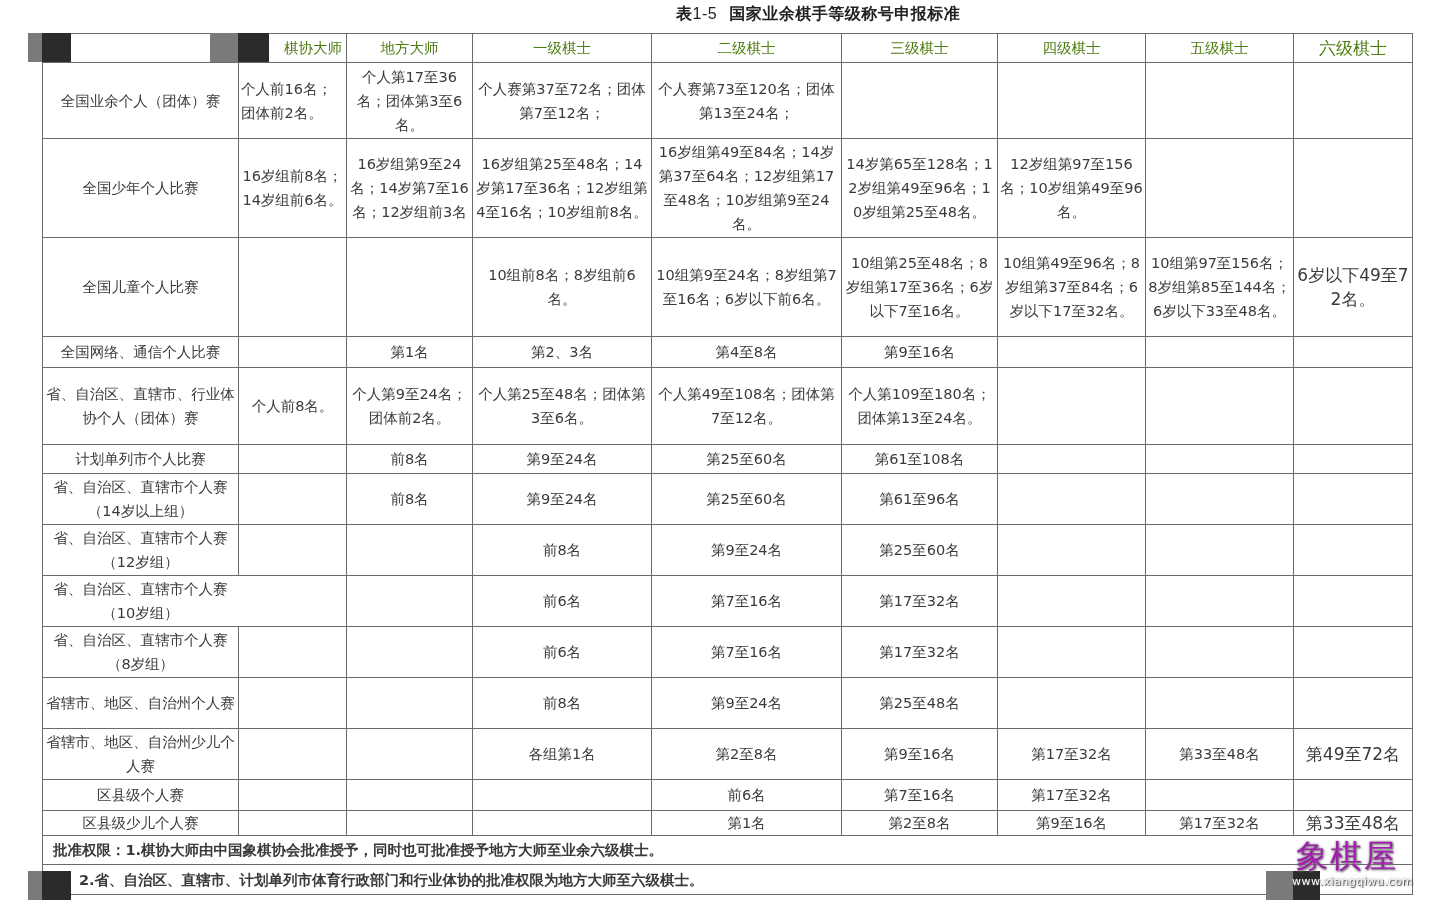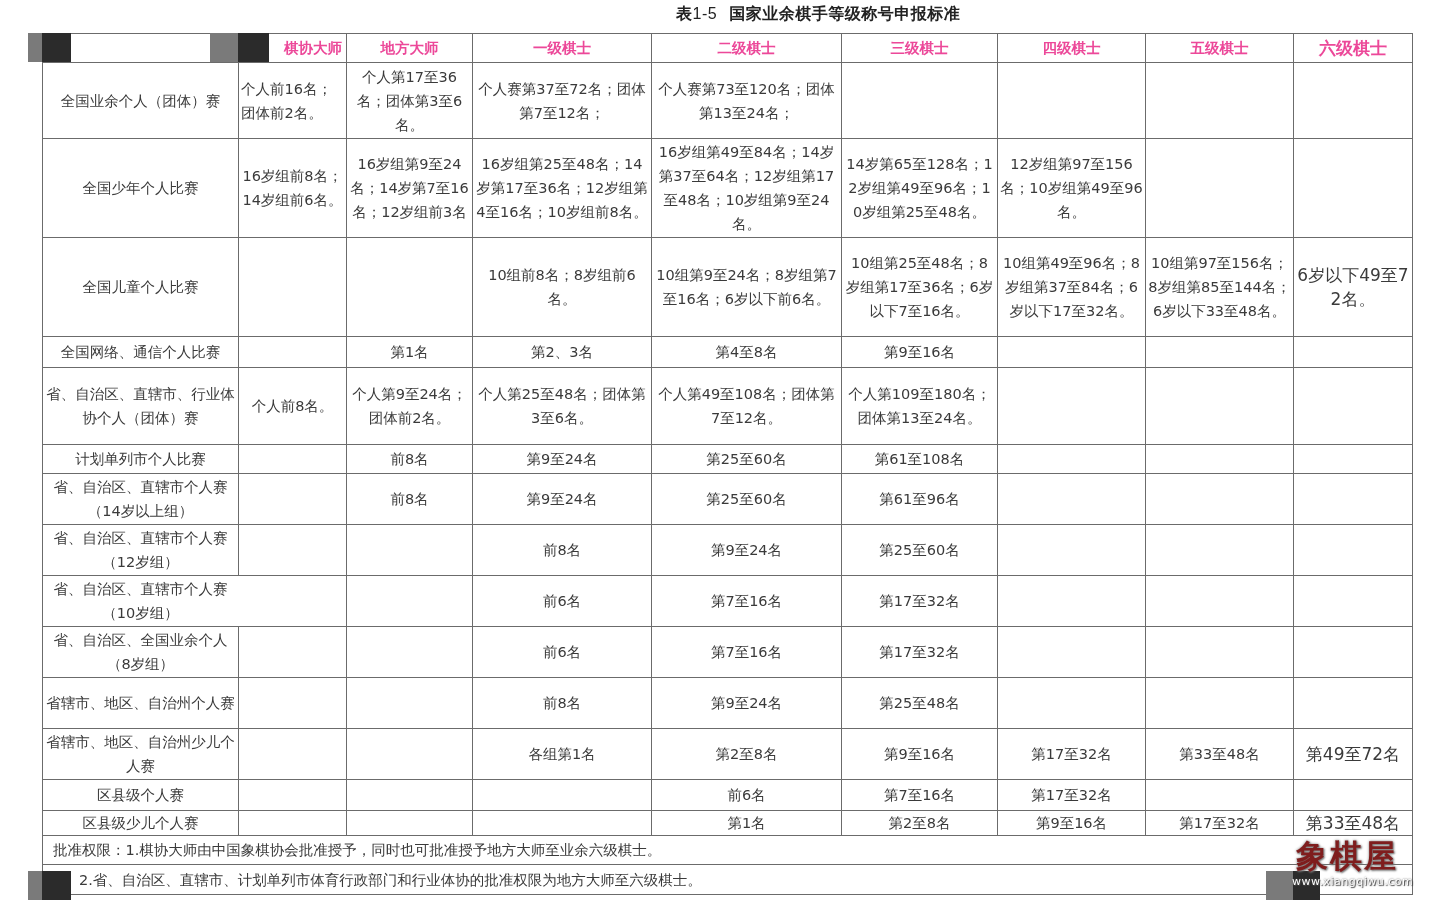--- a/index.html
+++ b/index.html
@@ -5,26 +5,26 @@
   html, body { margin:0; padding:0; background:#ffffff; }
   body { width:1440px; height:903px; position:relative; overflow:hidden;
          font-family:"DejaVu Sans", "Liberation Sans", sans-serif; color:#333; }
   .title { position:absolute; top:4px; left:676px; font-size:16px; font-weight:bold; color:#222; letter-spacing:0.5px; white-space:nowrap; }
   .title .num { font-family:"Liberation Sans", sans-serif; font-weight:normal; }
   .page { position:absolute; left:0; top:0; width:1440px; height:903px; }
   
   .blk { position:absolute; }
   table.grid { position:absolute; left:42px; top:33px; border-collapse:collapse; table-layout:fixed; }
   table.grid td { border:1px solid #6b6b6b; text-align:center; vertical-align:middle; font-size:14.5px; line-height:24px; padding:0 2px; color:#3a3a3a; overflow:hidden; word-break:break-all; }
-  table.grid tr.hdr td { font-size:14.5px; color:#ec4899;font-weight:bold; }
+  table.grid tr.hdr td { font-size:14.5px; color:#4d7c0f; }
   td.first { color:#444; }
   td.big { font-size:17px !important; color:#333;margin-top:15px; }
-  .note td { text-align:left !important; padding-left:10px !important; }
+  .note td { text-align:left !important; padding-left:10px !important;font-weight:bold; }
   .wm { position:absolute; left:1292px; top:835px; width:136px; height:60px; }
-  .wm .cn { position:absolute; left:4px; top:0; font-size:32px; color:#7f1d1d; font-weight:bold; letter-spacing:2px; text-shadow:0 0 3px #888, 1px 1px 2px #666; }
+  .wm .cn { position:absolute; left:4px; top:0; font-size:32px; color:#a21caf; font-weight:normal; letter-spacing:2px; text-shadow:0 0 3px #888, 1px 1px 2px #666; }
   .wm .url { position:absolute; left:0; top:40px; font-size:11px; color:#fff; font-weight:normal; text-shadow:0 0 2px #555, 1px 1px 1px #444; letter-spacing:0.5px; }
 </style>
 </head>
 <body>
 
 <div class="page">
 
   <div class="title">
     <span>表</span><span class="num">1-5</span>&nbsp;&nbsp;<span>国家业余棋手等级称号申报标准</span>
   </div>
@@ -156,21 +156,21 @@
       <td></td>
       <td>前6名</td>
       <td>第7至16名</td>
       <td>第17至32名</td>
       <td></td>
       <td></td>
       <td></td>
     </tr>
 
     <tr style="height:51px">
-      <td class="first">省、自治区、全国业余个人（8岁组）</td>
+      <td class="first">省、自治区、直辖市个人赛（8岁组）</td>
       <td></td>
       <td></td>
       <td>前6名</td>
       <td>第7至16名</td>
       <td>第17至32名</td>
       <td></td>
       <td></td>
       <td></td>
     </tr>
 

